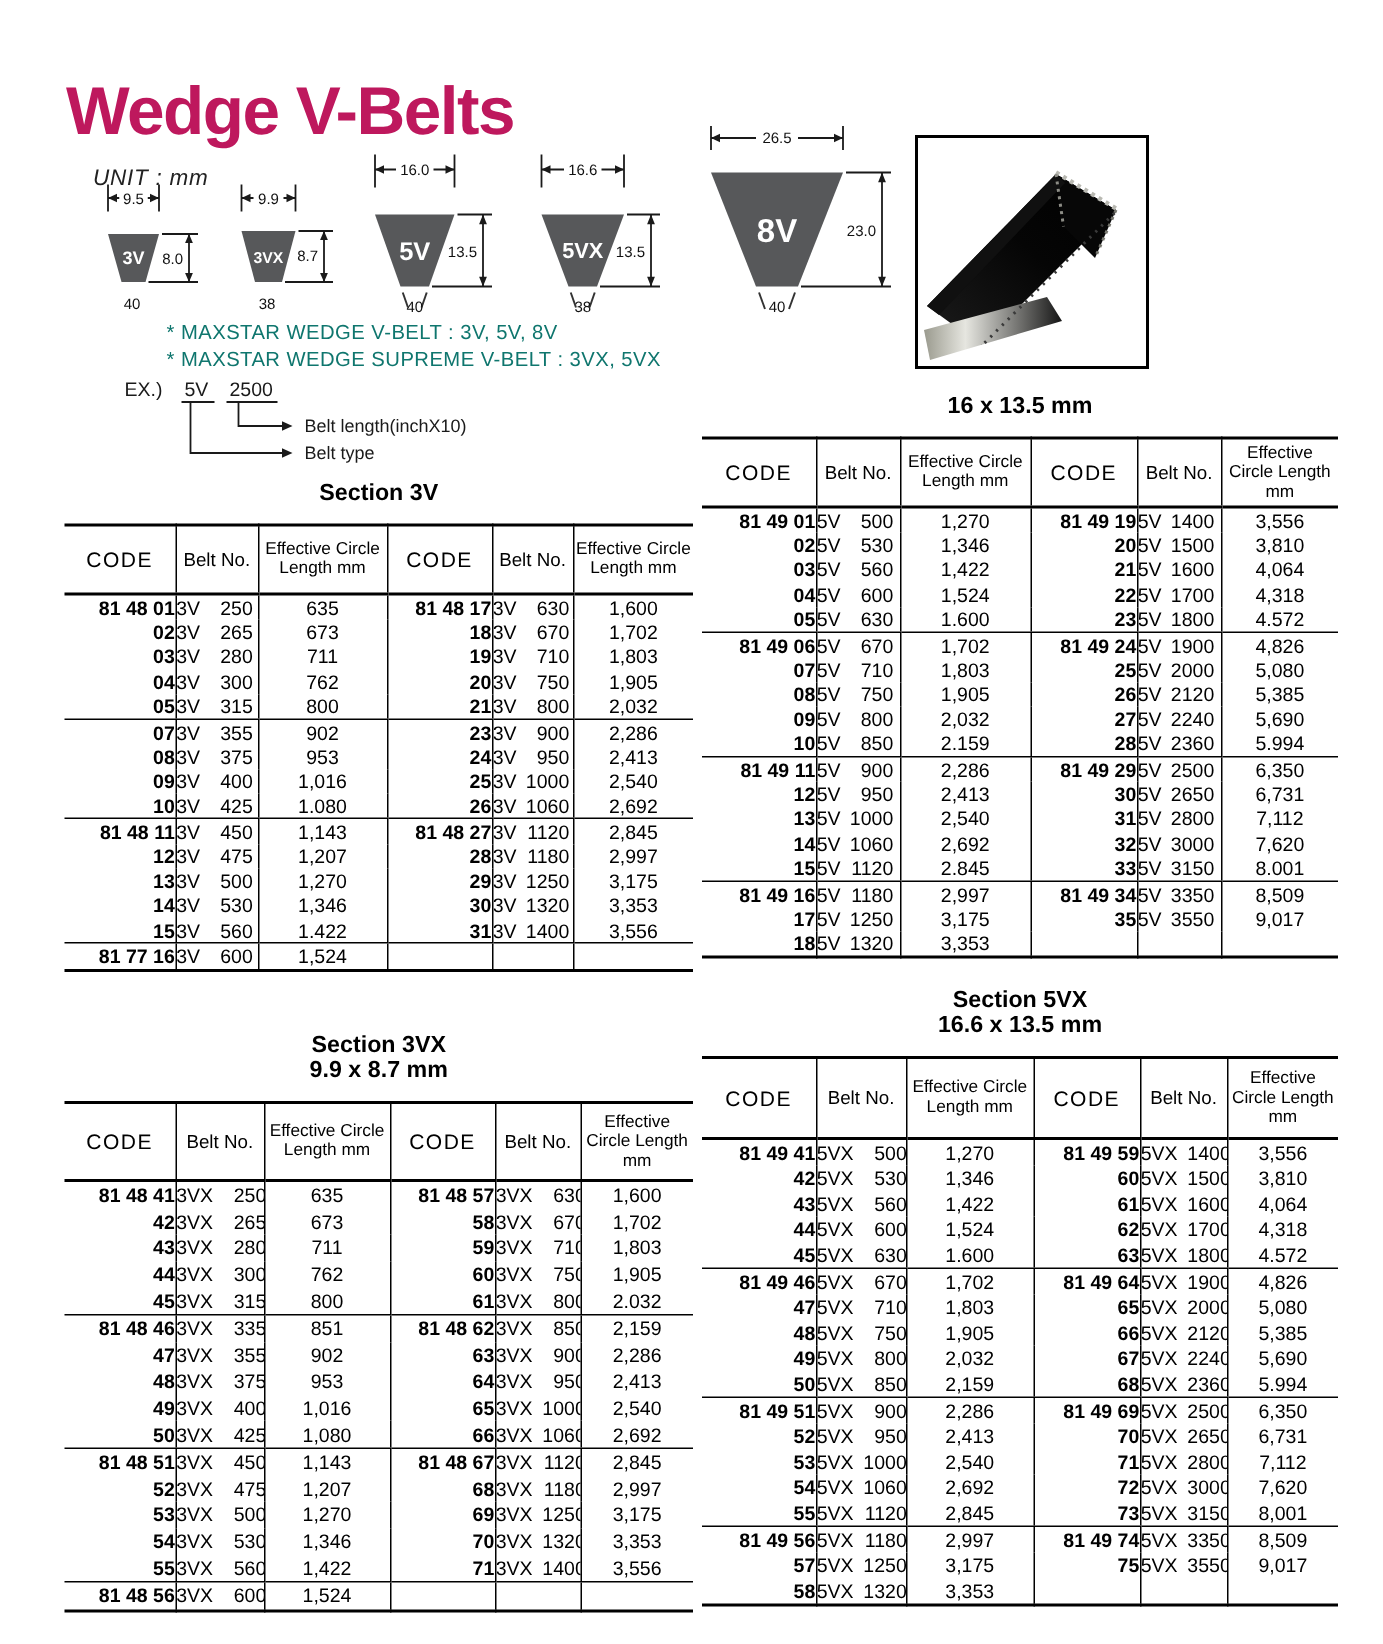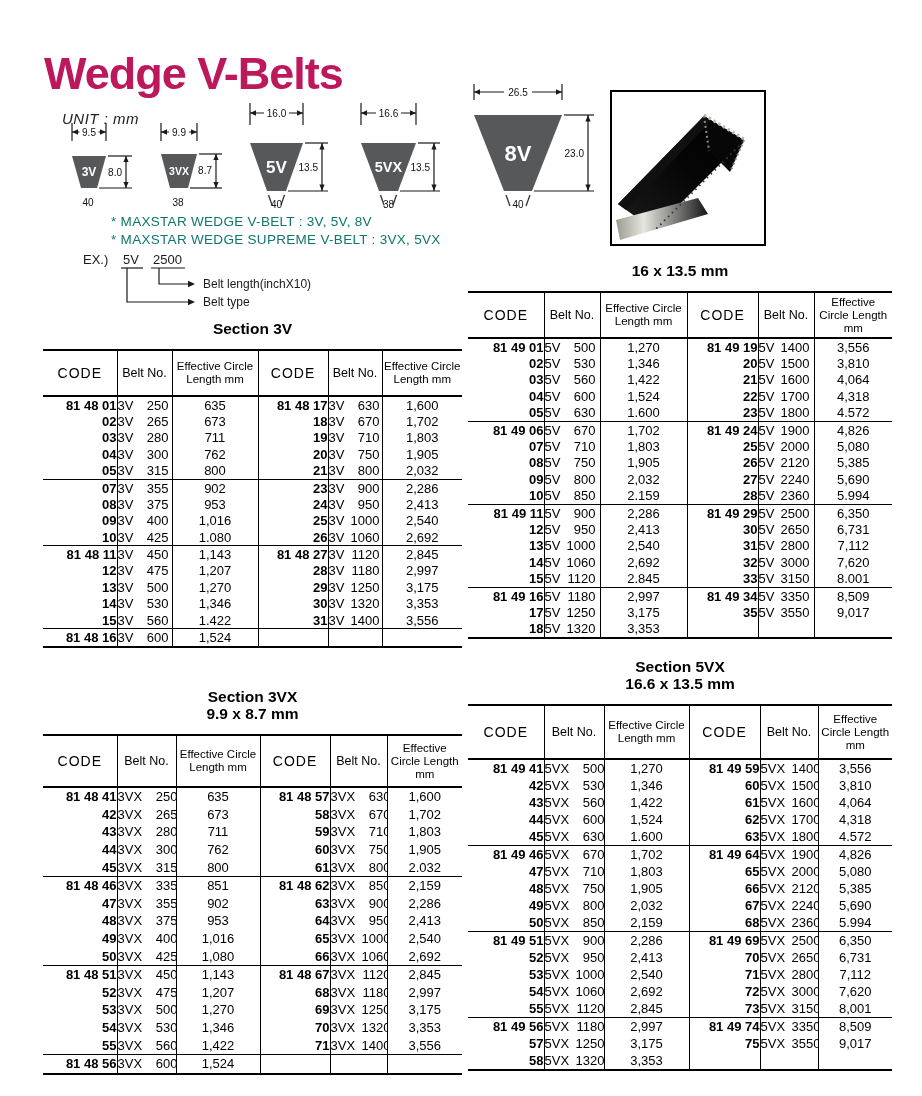--- a/index.html
+++ b/index.html
@@ -338,21 +338,21 @@
           </tr>
           <tr class="gb">
             <td class="code">15</td>
             <td class="belt"><span class="bp">3V</span><span class="bn">560</span></td>
             <td class="len">1.422</td>
             <td class="code">31</td>
             <td class="belt"><span class="bp">3V</span><span class="bn">1400</span></td>
             <td class="len">3,556</td>
           </tr>
           <tr>
-            <td class="code">81 48 16</td>
+            <td class="code">81 77 16</td>
             <td class="belt"><span class="bp">3V</span><span class="bn">600</span></td>
             <td class="len">1,524</td>
             <td class="code"></td>
             <td class="belt"></td>
             <td class="len"></td>
           </tr>
         </tbody>
     </table>
   </div>
 

